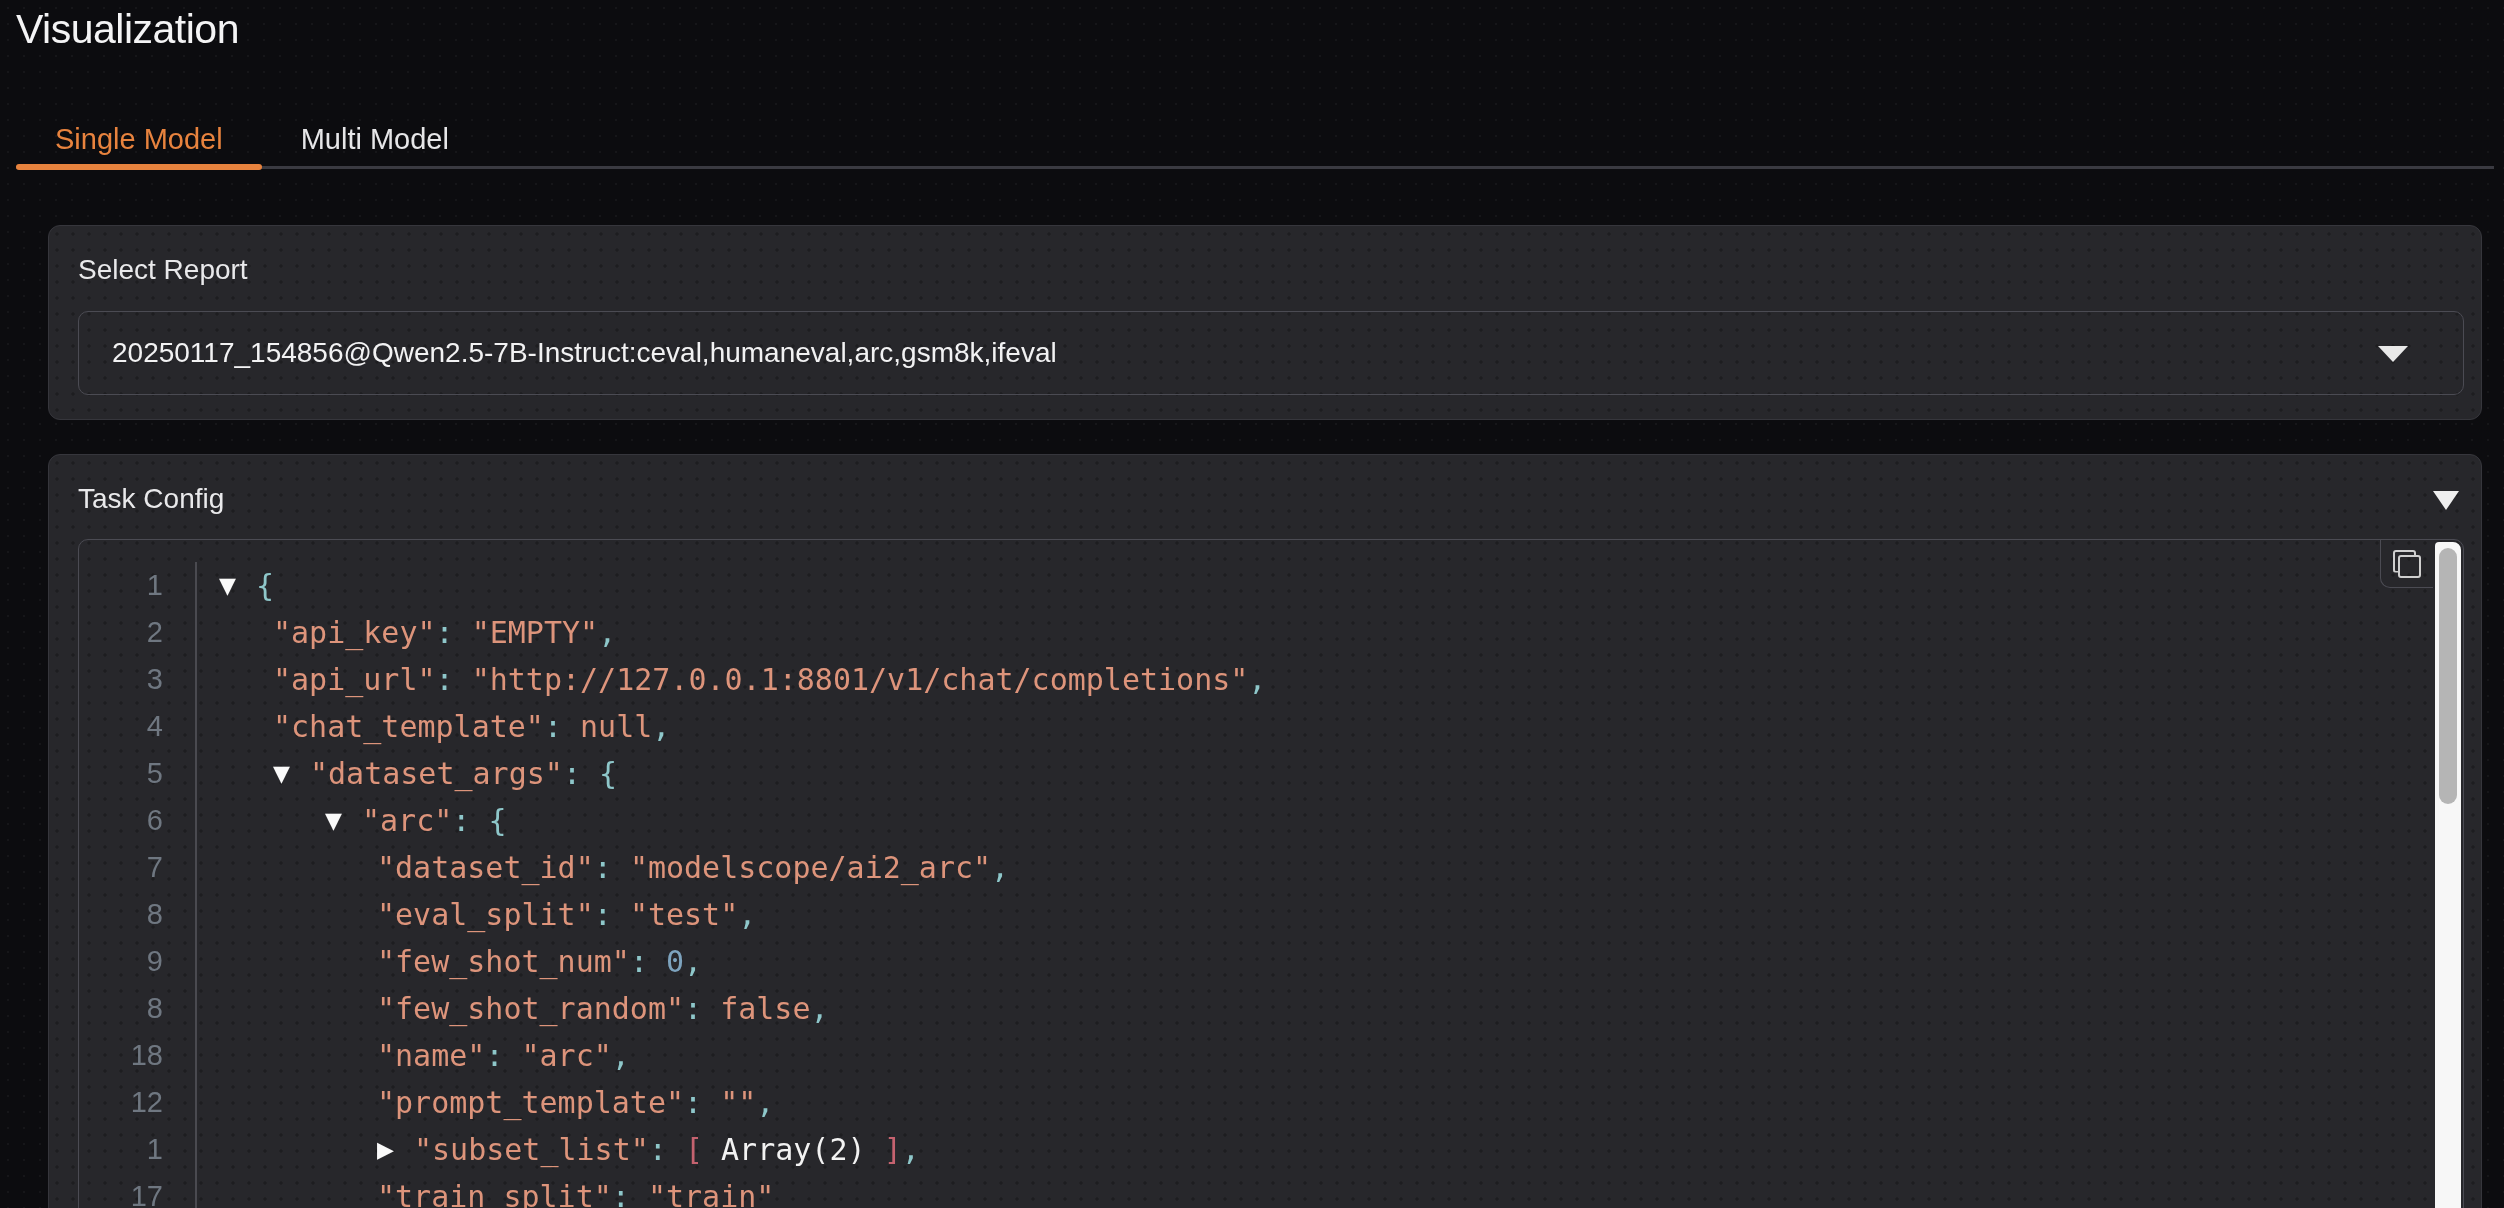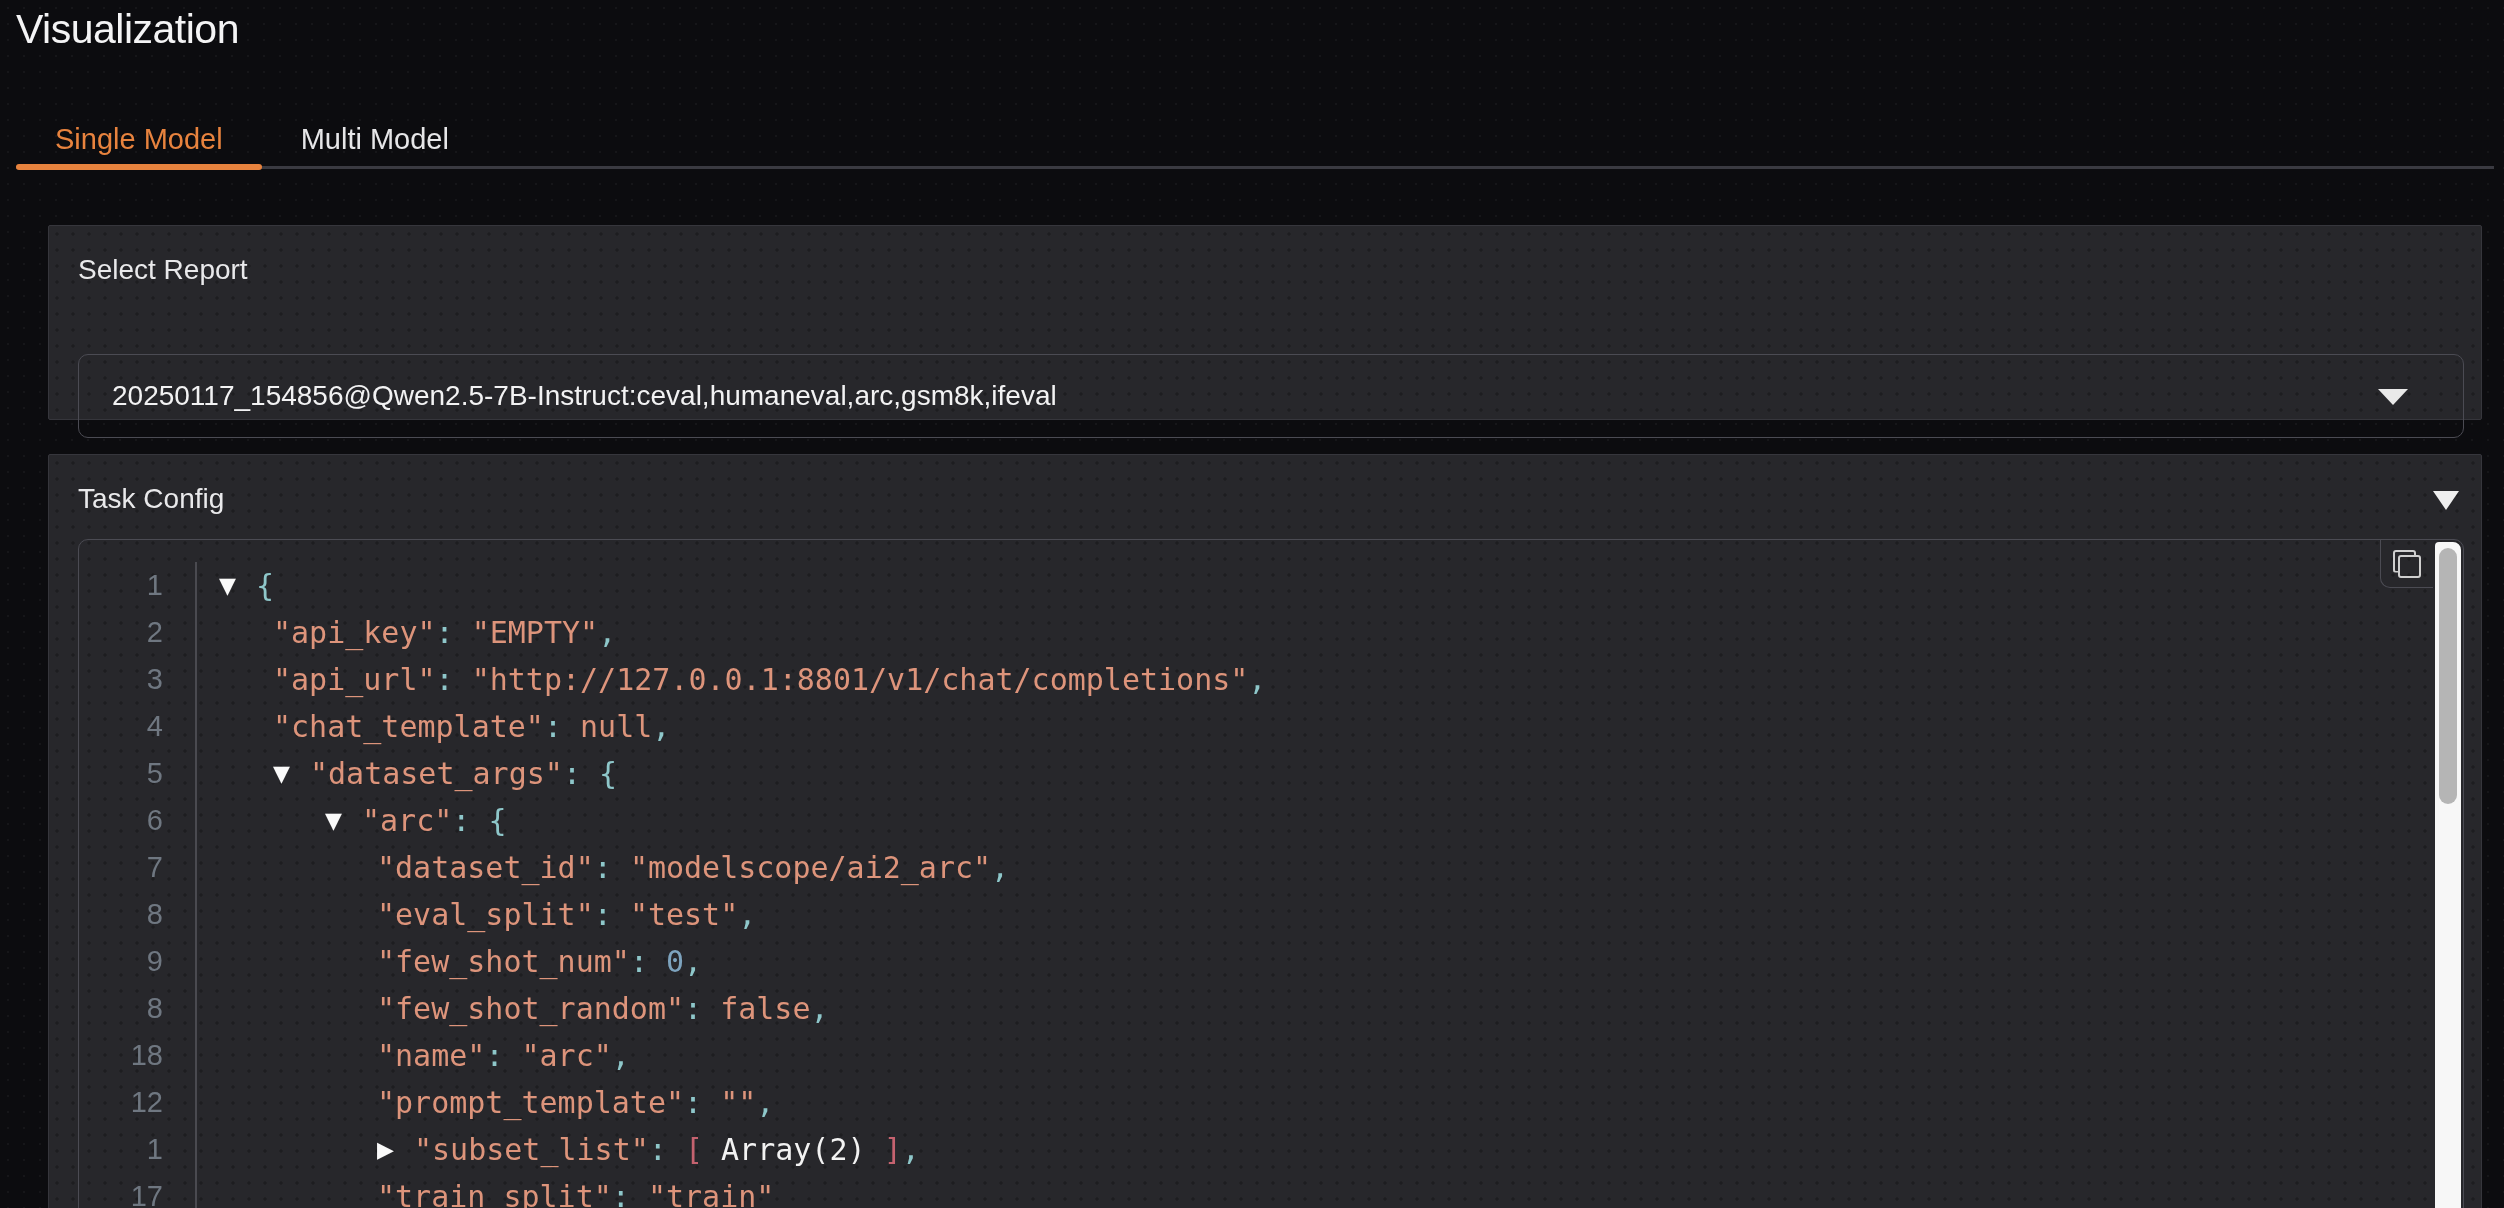--- a/index.html
+++ b/index.html
@@ -29,32 +29,32 @@
   .tab.active::after{
     content:"";position:absolute;left:0;right:0;bottom:-4px;height:6px;
     background:var(--accent);border-radius:3px;
   }
   
   .panel{
     position:absolute;left:48px;right:22px;
     background-color:#27272b;
     background-image:radial-gradient(rgba(0,0,0,0.26) 1.5px, transparent 1.7px);
     background-size:16px 16px;
-    border:1px solid #36363c;border-radius:2px;
+    border:1px solid #36363c;border-radius:12px;
   }
   .panel-select{top:225px;height:193px;}
   .panel-task{top:454px;height:810px;}
   .panel-label{
     position:absolute;left:29px;top:28px;font-size:28px;color:#e9e9eb;
   }
   
   .dropdown{
     position:absolute;left:29px;right:17px;top:85px;height:82px;
     border:1px solid #4b4b53;border-radius:10px;
-    display:flex;align-items:center;cursor:pointer;margin-top:43px;
+    display:flex;align-items:center;cursor:pointer;
   }
   .dropdown-value{margin-left:33px;font-size:28px;color:#f2f2f3;}
   .dropdown-arrow{
     position:absolute;right:55px;top:50%;margin-top:-7px;
     width:0;height:0;
     border-left:15px solid transparent;border-right:15px solid transparent;
     border-top:16px solid #e9e9e9;
   }
   
   .collapse-arrow{

